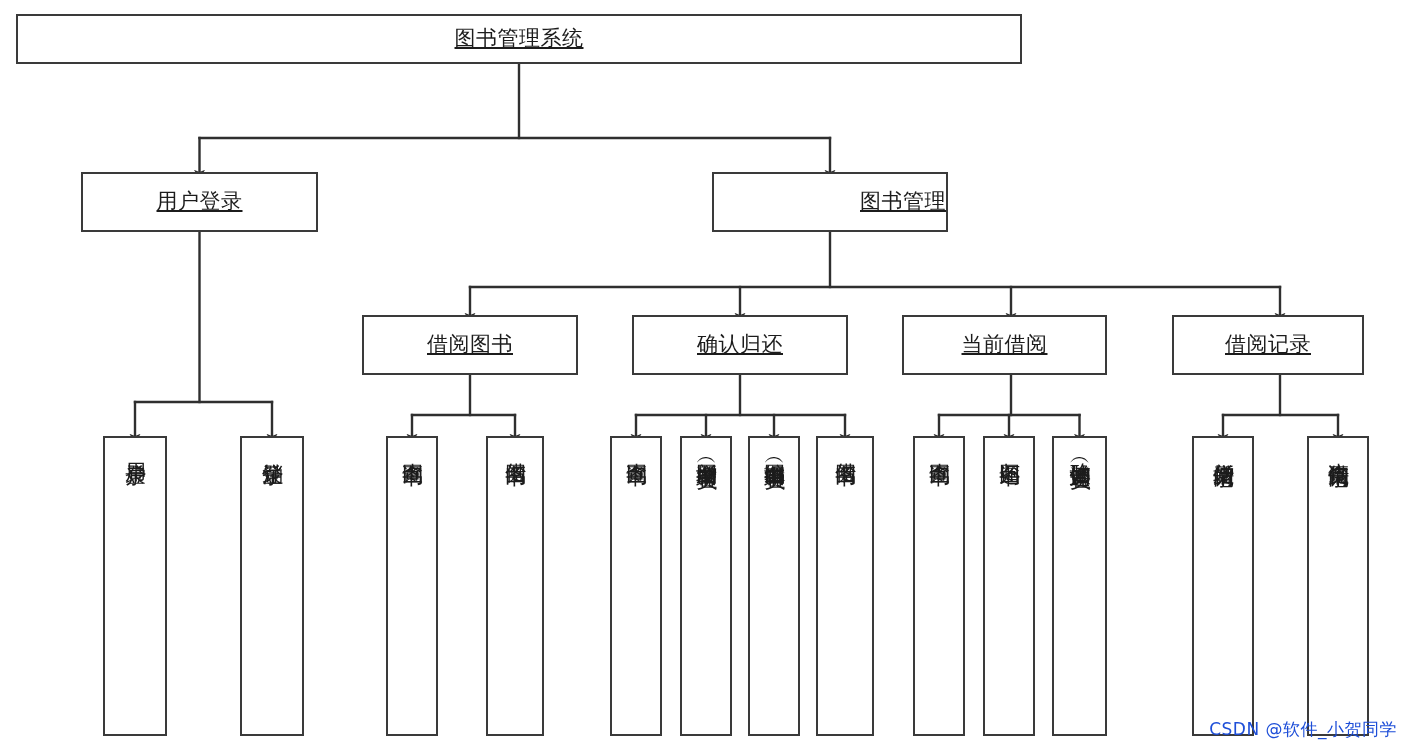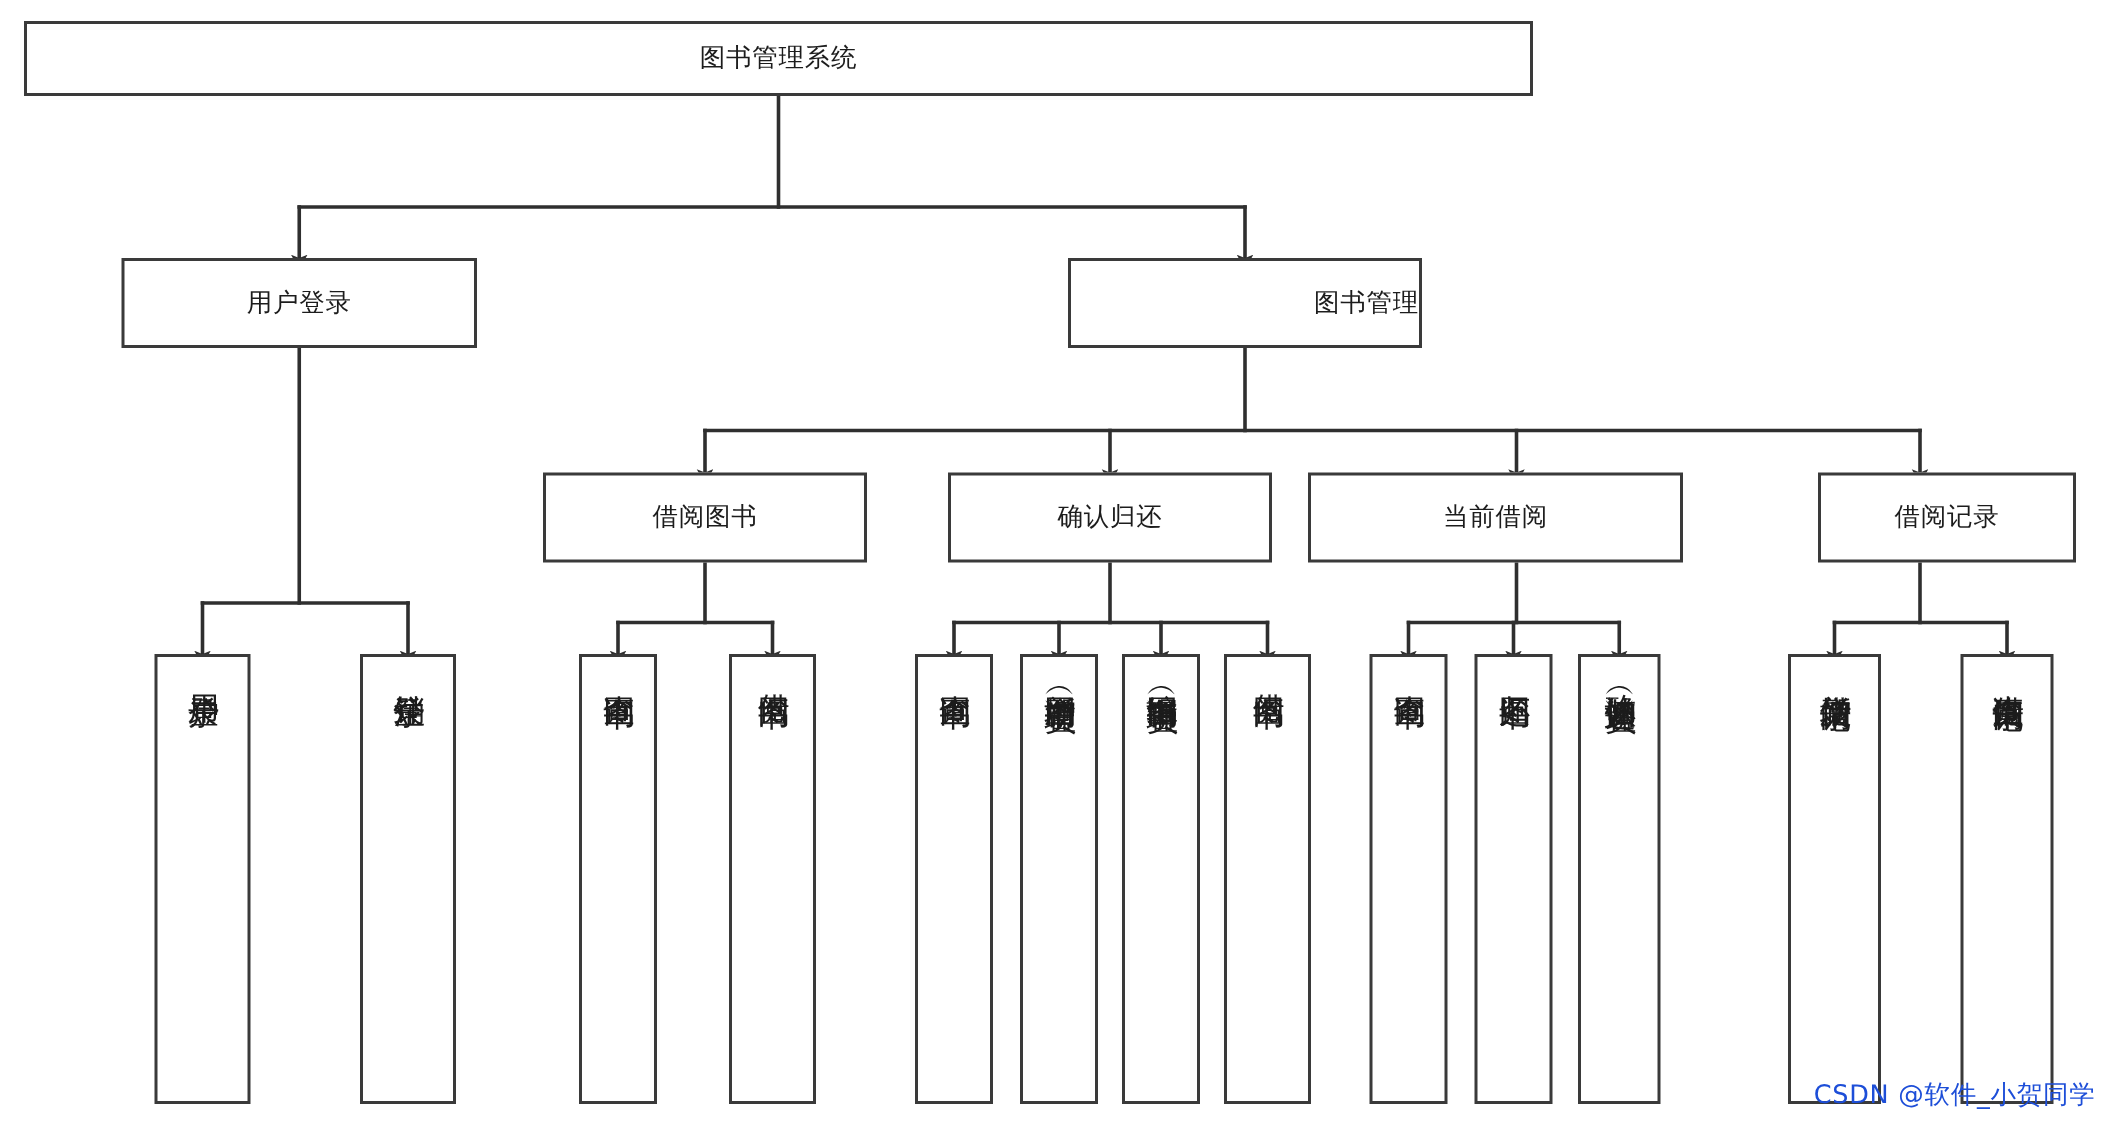--- a/index.html
+++ b/index.html
@@ -32,24 +32,25 @@
     box-sizing: border-box;
     background: #ffffff;
     border: 2px solid #3a3a3a;
     display: flex;
     align-items: center;
     justify-content: center;
     color: #1c1c1c;
   }
   .node.horizontal .node-label {
     writing-mode: horizontal-tb;
-    font-size: 17px;
+    font-size: 21px;
     line-height: 1.1;
     letter-spacing: 0.5px;
     white-space: nowrap;
+    text-decoration: underline;
   }
   .node.vertical {
     align-items: flex-start;
     justify-content: center;
     padding-top: 8px;
   }
   .node.vertical .node-label {
     writing-mode: vertical-rl;
     text-orientation: upright;
     font-size: 21px;
@@ -128,24 +129,24 @@
       </div>
       <div class="node horizontal" style="left: 712px; top: 172px; width: 236px; height: 60px; justify-content: flex-end;">
         <span class="node-label">图书管理</span>
       </div>
       <div class="node horizontal" style="left: 362px; top: 315px; width: 216px; height: 60px;">
         <span class="node-label">借阅图书</span>
       </div>
       <div class="node horizontal" style="left: 632px; top: 315px; width: 216px; height: 60px;">
         <span class="node-label">确认归还</span>
       </div>
-      <div class="node horizontal" style="left: 872px; top: 315px; width: 250px; height: 60px;">
+      <div class="node horizontal" style="left: 902px; top: 315px; width: 205px; height: 60px;">
         <span class="node-label">当前借阅</span>
       </div>
-      <div class="node horizontal" style="left: 1172px; top: 315px; width: 172px; height: 60px; margin-left: 40px;">
+      <div class="node horizontal" style="left: 1172px; top: 315px; width: 192px; height: 60px;">
         <span class="node-label">借阅记录</span>
       </div>
       <div class="node vertical" style="left: 103px; top: 436px; width: 64px; height: 300px;">
         <span class="node-label">用户登录</span>
       </div>
       <div class="node vertical" style="left: 240px; top: 436px; width: 64px; height: 300px;">
         <span class="node-label">注销登录</span>
       </div>
       <div class="node vertical" style="left: 386px; top: 436px; width: 52px; height: 300px;">
         <span class="node-label">查询图书</span>

